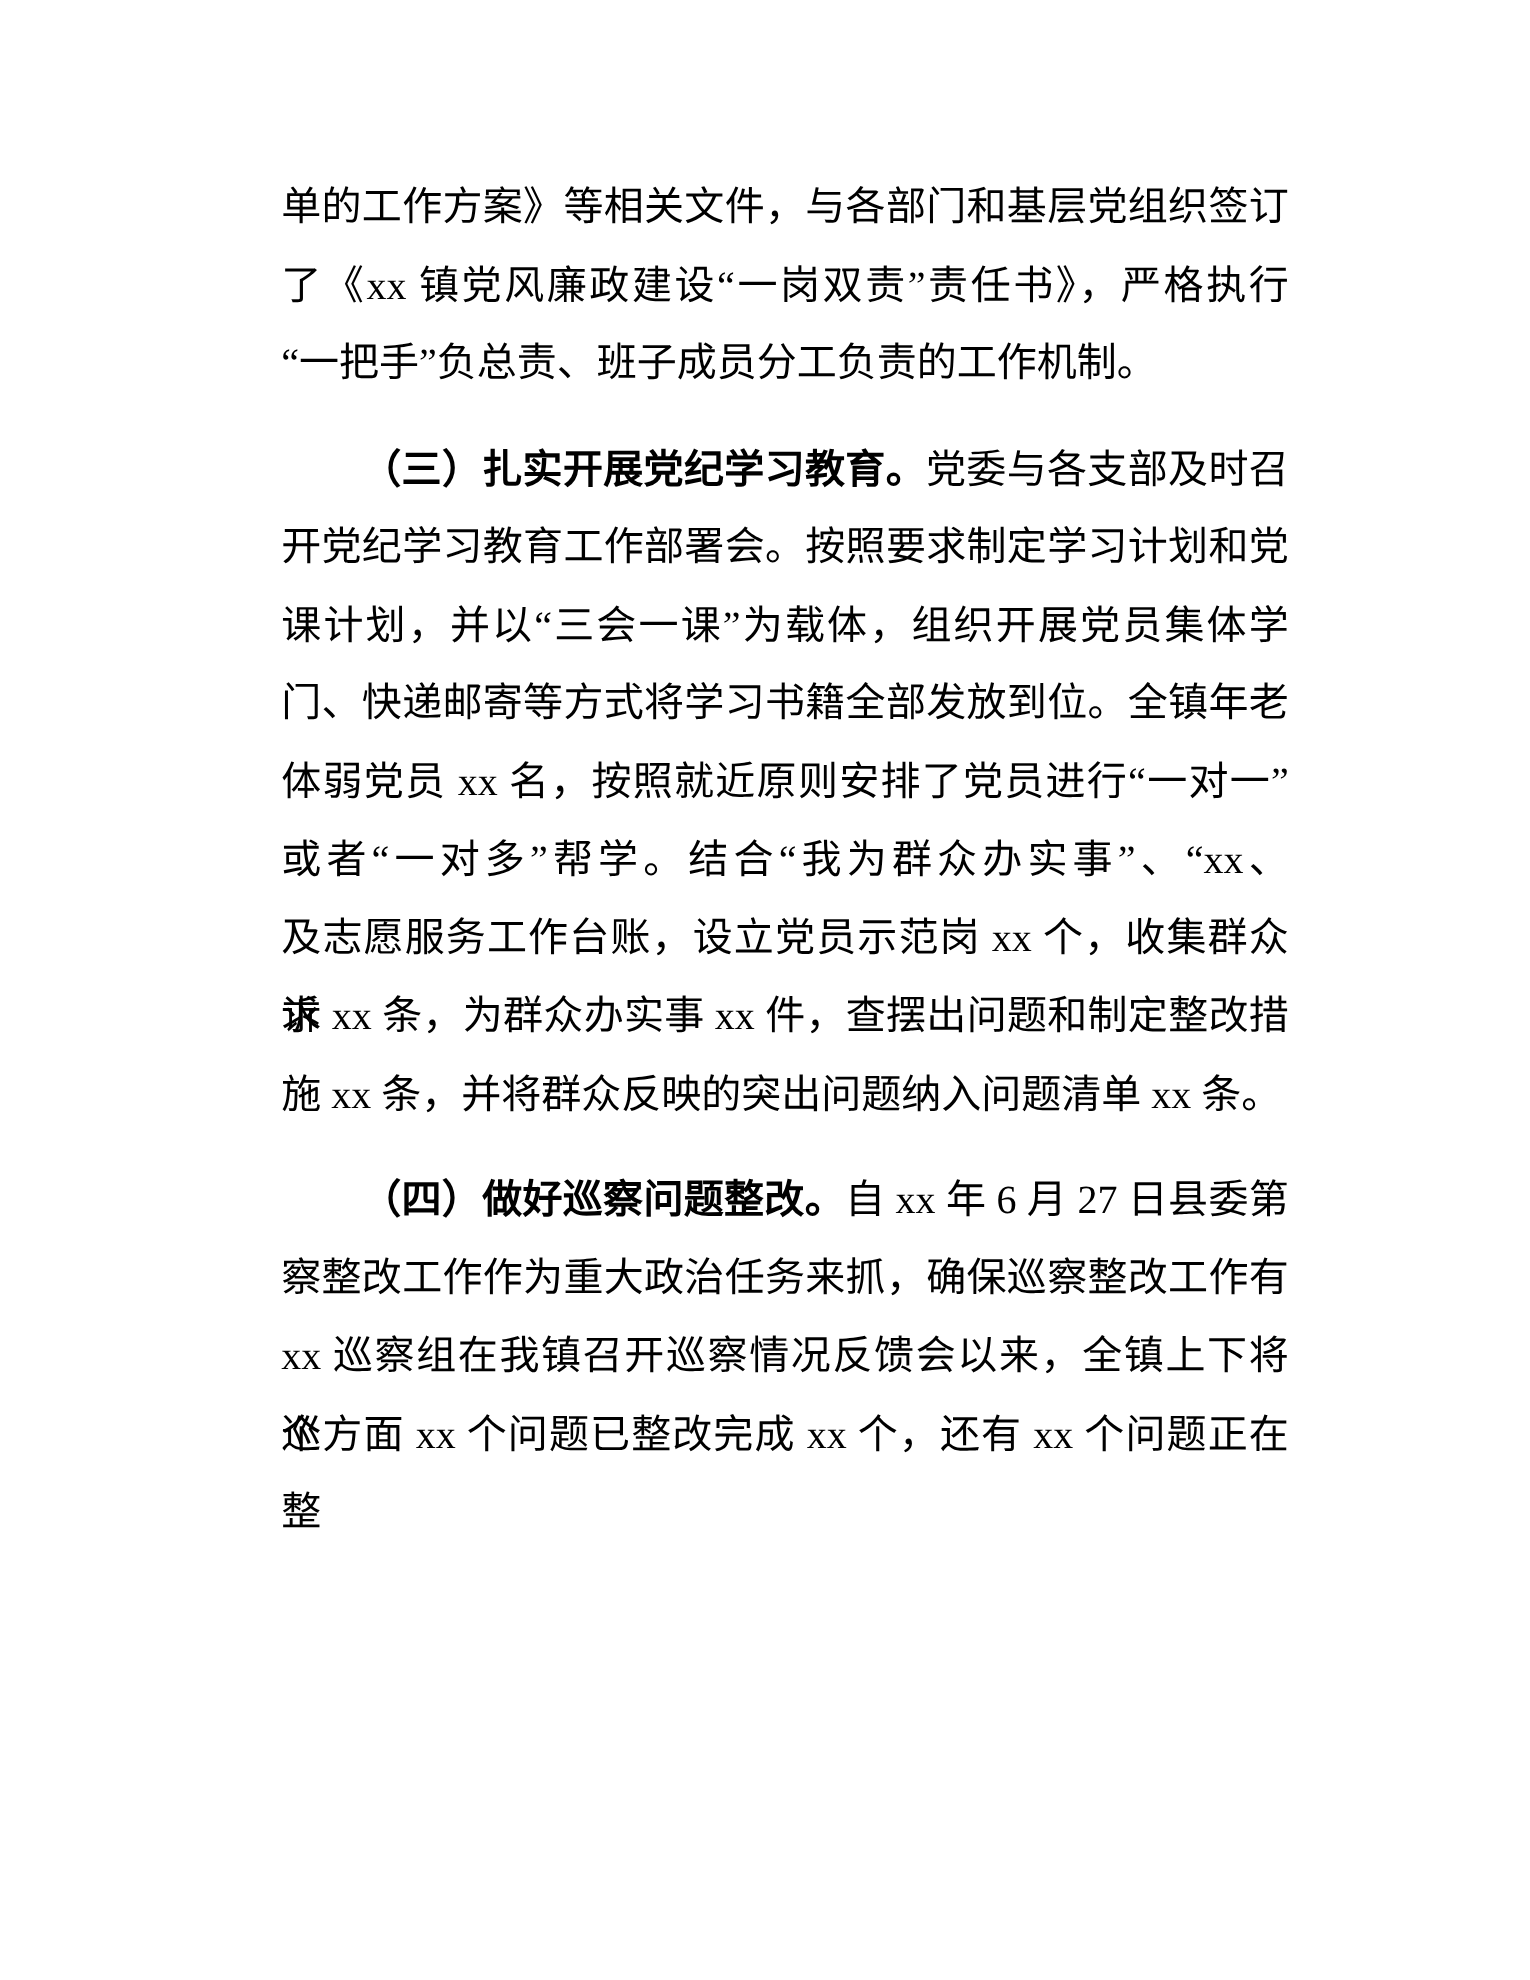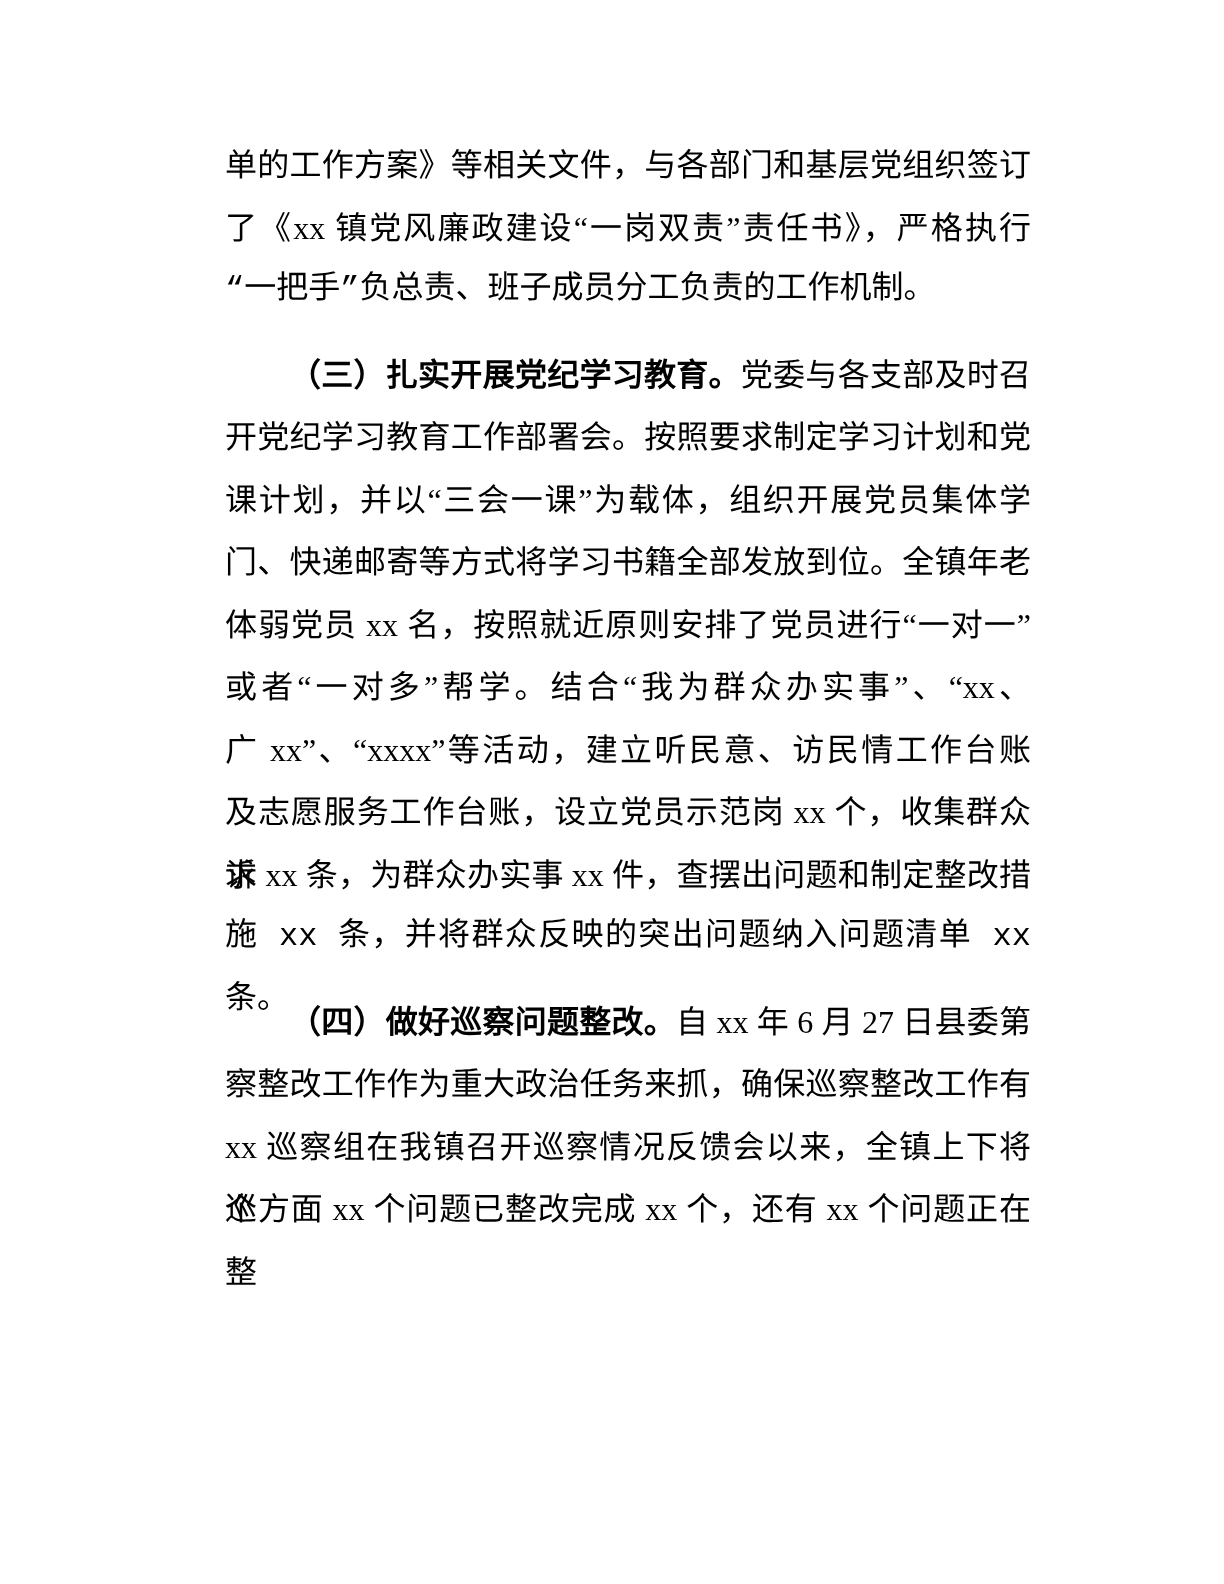--- a/index.html
+++ b/index.html
@@ -27,21 +27,21 @@
     font-family: "Liberation Serif", "DejaVu Serif", serif;
     font-size: 32px;
     line-height: 62.5px;
     height: 62.5px;
     letter-spacing: 0;
     text-align: justify;
     text-align-last: justify;
     white-space: normal;
     overflow: visible;
   }
-  .line.no-justify { text-align-last: left; font-family: Liberation Mono, monospace; }
+  .line.no-justify { text-align-last: left; }
   .line.indent { text-indent: 64px; }
   .lead-bold {
     font-family: Liberation Serif, serif;
     font-weight: 700;
     margin-top: 31px;
   }
   .body-run { font-weight: 400; }
 </style>
 </head>
 <body>
@@ -53,21 +53,20 @@
         <div class="line"><span class="body-run">了《xx 镇党风廉政建设“一岗双责”责任书》，严格执行</span></div>
         <div class="line no-justify"><span class="body-run">“一把手”负总责、班子成员分工负责的工作机制。</span></div>
       </div>
       <div class="paragraph">
         <div class="line indent"><span class="lead-bold">（三）扎实开展党纪学习教育。</span><span class="body-run">党委与各支部及时召</span></div>
         <div class="line"><span class="body-run">开党纪学习教育工作部署会。按照要求制定学习计划和党</span></div>
         <div class="line"><span class="body-run">课计划，并以“三会一课”为载体，组织开展党员集体学</span></div>
         <div class="line"><span class="body-run">门、快递邮寄等方式将学习书籍全部发放到位。全镇年老</span></div>
         <div class="line"><span class="body-run">体弱党员 xx 名，按照就近原则安排了党员进行“一对一”</span></div>
         <div class="line"><span class="body-run">或者“一对多”帮学。结合“我为群众办实事”、“xx、</span></div>
-        <div class="line"><span class="body-run">广 xx”、“xxxx”等活动，建立听民意、访民情工作台账</span></div>
         <div class="line"><span class="body-run">及志愿服务工作台账，设立党员示范岗 xx 个，收集群众诉</span></div>
         <div class="line"><span class="body-run">求 xx 条，为群众办实事 xx 件，查摆出问题和制定整改措</span></div>
         <div class="line no-justify"><span class="body-run">施 xx 条，并将群众反映的突出问题纳入问题清单 xx 条。</span></div>
       </div>
       <div class="paragraph">
         <div class="line indent"><span class="lead-bold">（四）做好巡察问题整改。</span><span class="body-run">自 xx 年 6 月 27 日县委第</span></div>
         <div class="line"><span class="body-run">察整改工作作为重大政治任务来抓，确保巡察整改工作有</span></div>
         <div class="line"><span class="body-run">xx 巡察组在我镇召开巡察情况反馈会以来，全镇上下将巡</span></div>
         <div class="line"><span class="body-run">个方面 xx 个问题已整改完成 xx 个，还有 xx 个问题正在整</span></div>
       </div>

